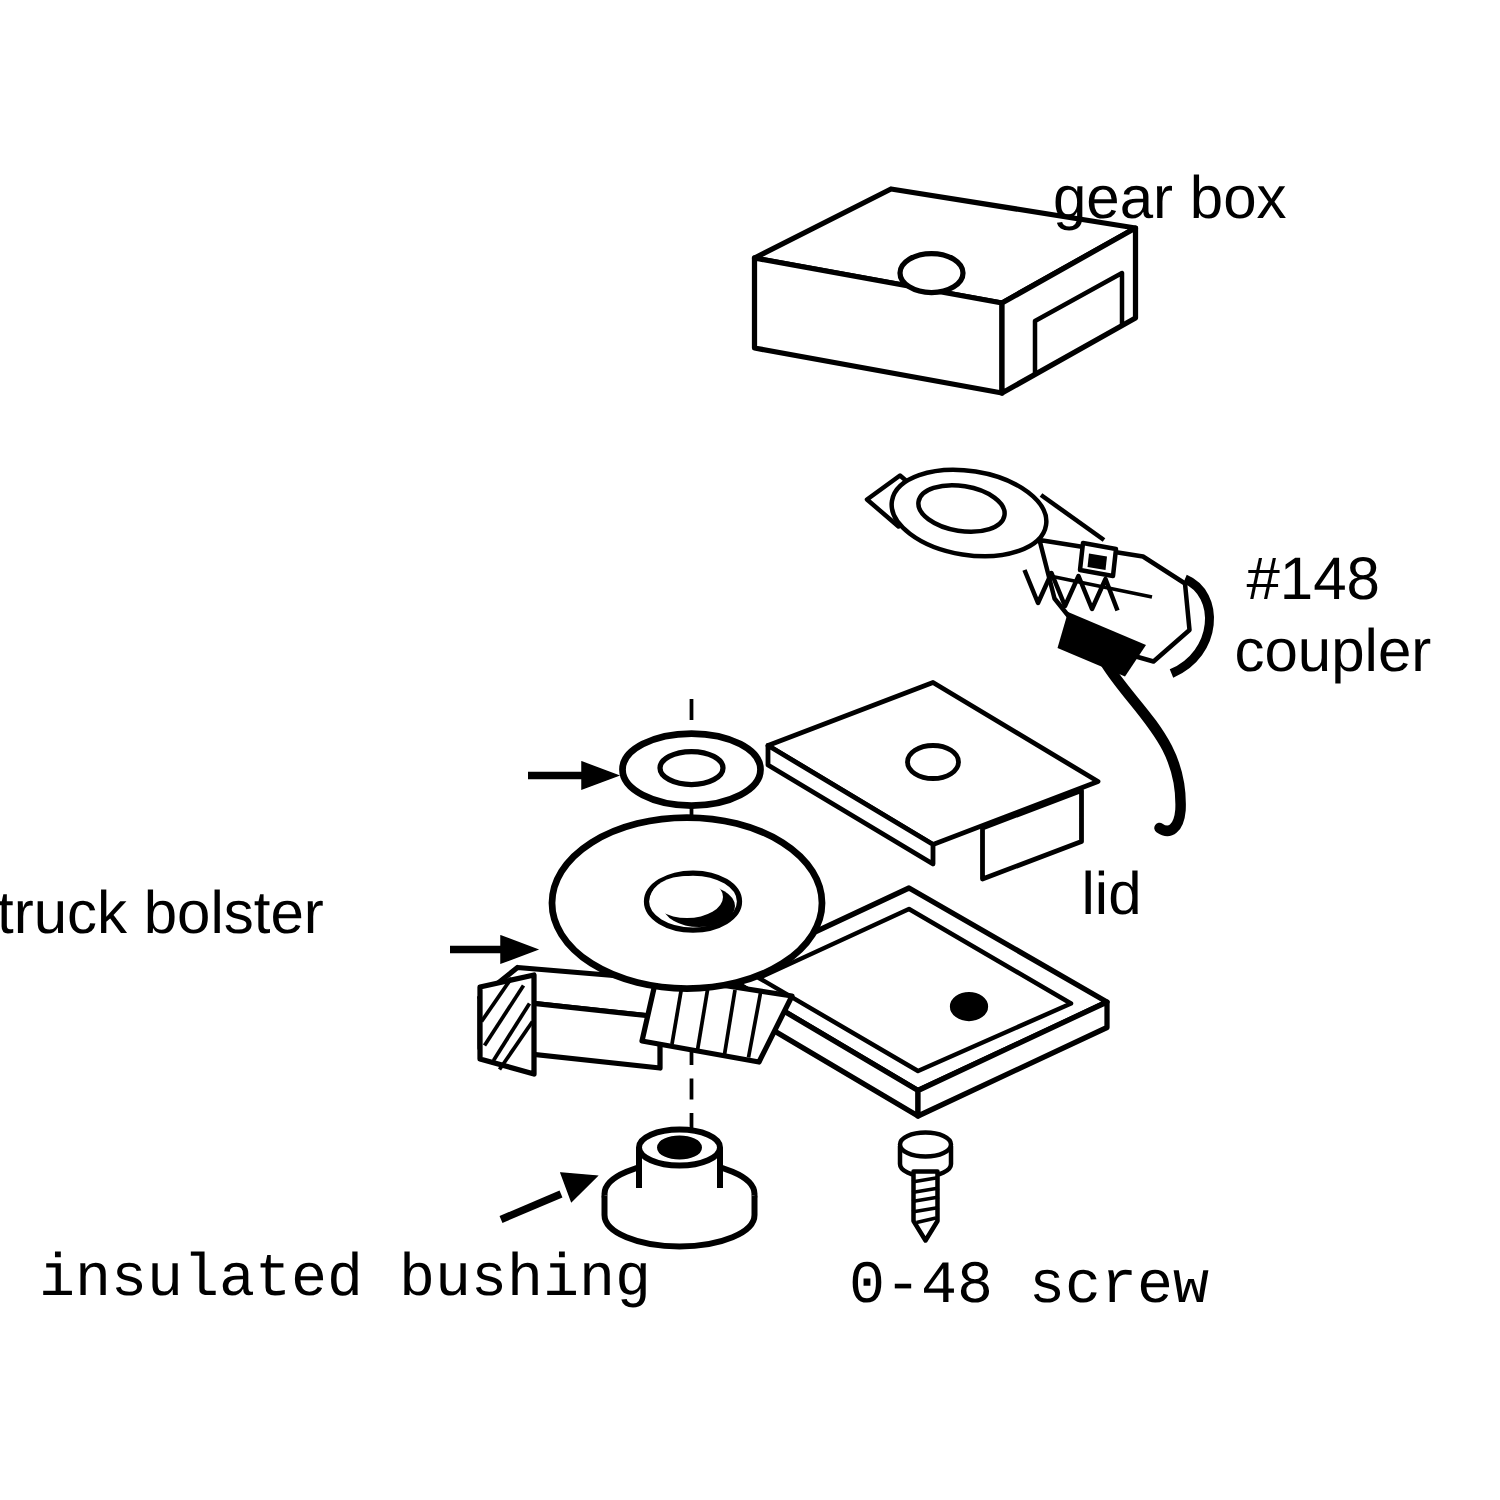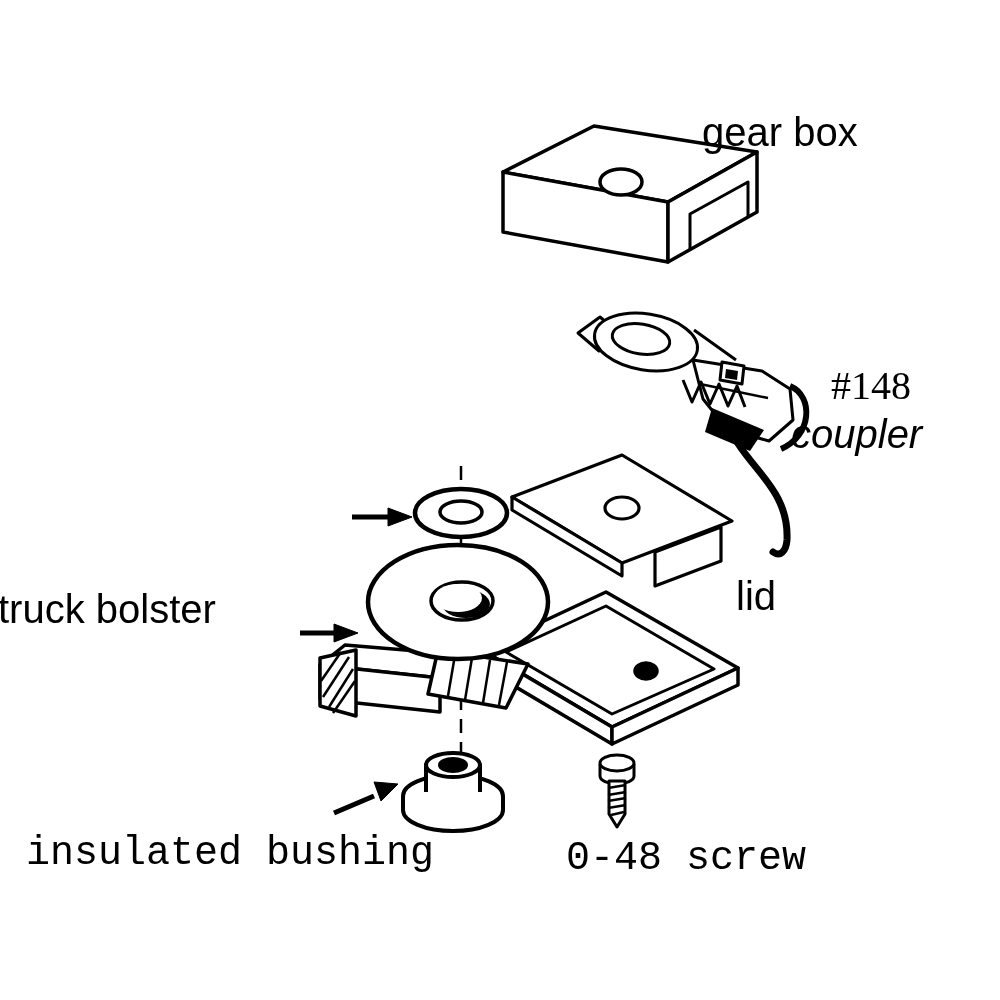--- a/index.html
+++ b/index.html
@@ -18,24 +18,24 @@
   }
   .label {
     position: absolute;
     font-size: 40px;
     line-height: 1.1;
     color: #000;
     white-space: nowrap;
     font-family: "Liberation Sans", sans-serif;
   }
   #lbl-gear-box        { left: 702px; top: 110px; }
-  #lbl-coupler-num     { left: 831px; top: 364px; font-family: Liberation Serif, serif; }
-  #lbl-coupler-name    { left: 791px; top: 412px; font-style: italic; }
+  #lbl-coupler-num     { left: 831px; top: 364px; }
+  #lbl-coupler-name    { left: 823px; top: 412px; }
   #lbl-gray-washer     { left: 52px;  top: 484px; }
-  #lbl-lid             { left: 736px; top: 574px; }
+  #lbl-lid             { left: 721px; top: 574px; }
   #lbl-truck-bolster   { left: -2px;  top: 587px; }
   #lbl-bottom-plate    { left: 711px; top: 714px; }
   #lbl-insulated-bushing { left: 26px; top: 832px; font-family: Liberation Mono, monospace; }
   #lbl-screw           { left: 566px; top: 837px; font-family: Liberation Mono, monospace; }
 </style>
 </head>
 <body>
 
 <div id="stage">
 

